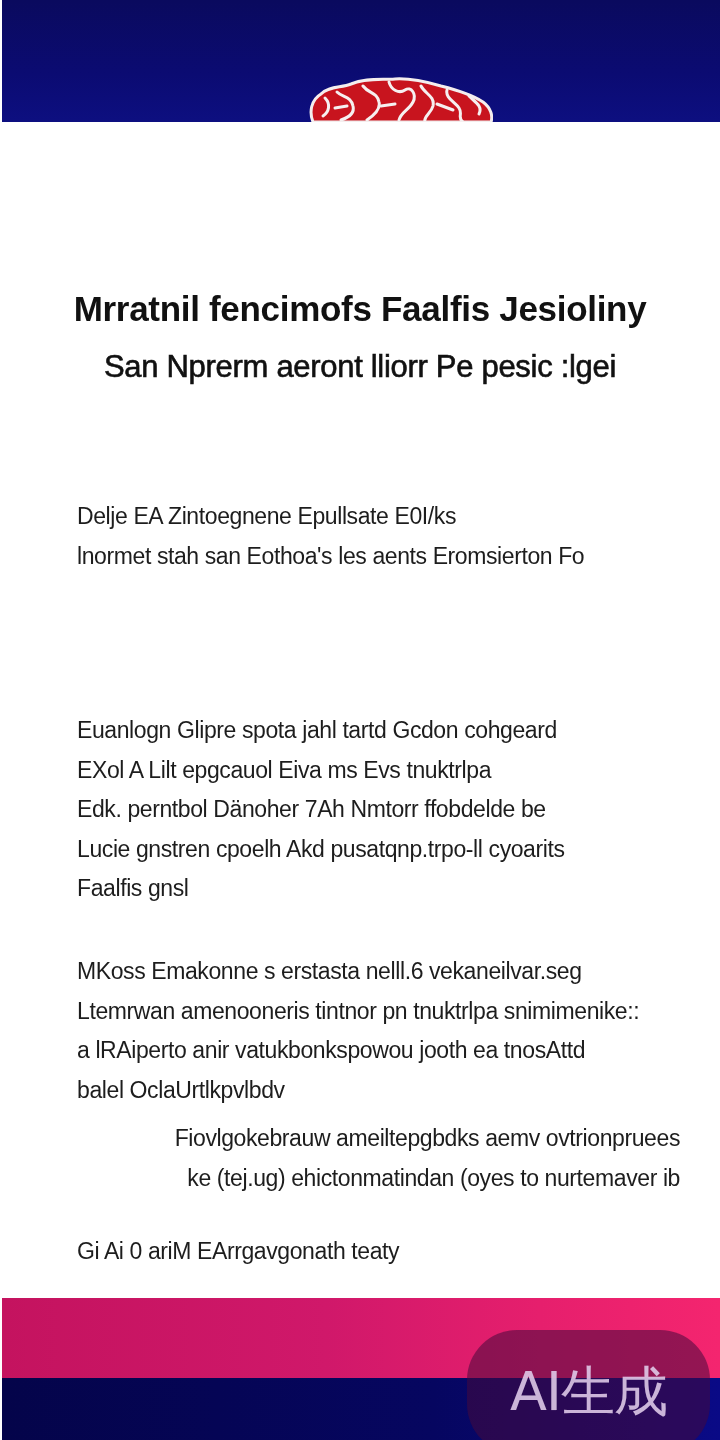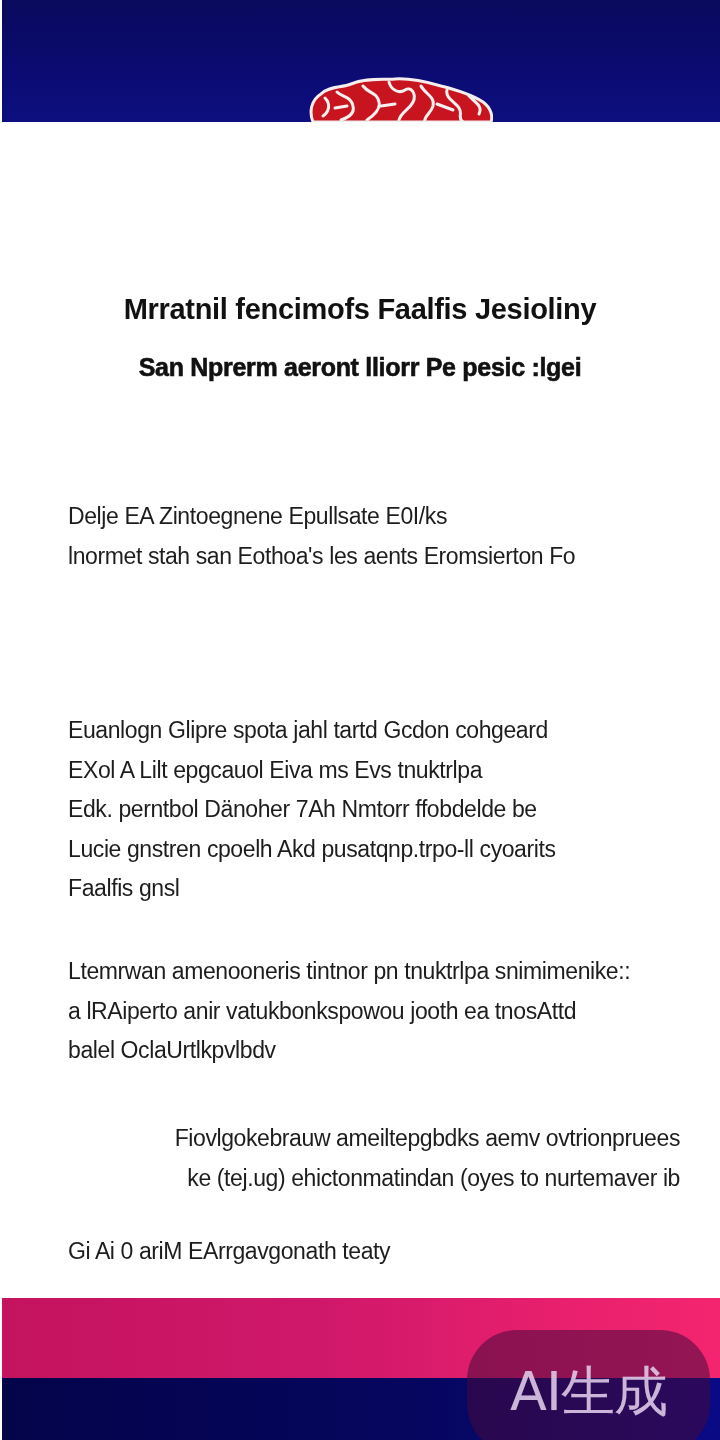--- a/index.html
+++ b/index.html
@@ -13,26 +13,26 @@
     position: absolute; left: 2px; top: 0; width: 718px; height: 122px;
     background: linear-gradient(180deg, #0a0a5e 0%, #0b0b72 60%, #0d0f80 100%);
   }
   .logo {
     position: absolute; left: 305px; top: 76px; width: 186px; height: 46px;
   }
   .title-block {
     position: absolute; left: 0; top: 280px; width: 720px; text-align: center;
   }
   .title-line {
-    font-weight: bold; font-size: 29px; line-height: 58px; color: #111;
+    font-weight: bold; font-size: 35px; line-height: 58px; color: #111;
     letter-spacing: -0.3px; white-space: nowrap;
   }
-  .title-line.l2 { font-weight: bold; font-size: 25px; -webkit-text-stroke: 0.6px #111; }
+  .title-line.l2 { font-weight: normal; font-size: 31px; -webkit-text-stroke: 0.6px #111; }
   .para {
-    position: absolute; left: 68px; width: 600px;
+    position: absolute; left: 77px; width: 600px;
     font-size: 23px; line-height: 39.5px; color: #1d1d1d; letter-spacing: -0.4px;
   }
   .para .ln { white-space: nowrap; display: block; }
   .para.center { text-align: right; left: 60px; width: 620px; }
   .band-pink {
     position: absolute; left: 2px; top: 1298px; width: 718px; height: 80px;
     background: linear-gradient(90deg, #c4135f 0%, #d0186a 45%, #e61f6d 75%, #f4256f 100%);
   }
   .band-navy {
     position: absolute; left: 2px; top: 1378px; width: 718px; height: 62px;
@@ -79,20 +79,21 @@
 
 <div class="para" style="top:711px">
   <span class="ln">Euanlogn Glipre spota  jahl tartd Gcdon cohgeard</span>
   <span class="ln">EXol A Lilt  epgcauol Eiva ms Evs tnuktrlpa</span>
   <span class="ln">Edk. perntbol Dänoher 7Ah Nmtorr ffobdelde be</span>
   <span class="ln">Lucie gnstren cpoelh Akd pusatqnp.trpo-ll cyoarits</span>
   <span class="ln">Faalfis gnsl</span>
 </div>
 
 <div class="para" style="top:952px">
+  <span class="ln">MKoss Emakonne s erstasta nelll.6 vekaneilvar.seg</span>
   <span class="ln">Ltemrwan amenooneris tintnor pn tnuktrlpa snimimenike::</span>
   <span class="ln">a lRAiperto anir vatukbonkspowou jooth ea tnosAttd</span>
   <span class="ln">balel OclaUrtlkpvlbdv</span>
 </div>
 
 <div class="para center" style="top:1119px">
   <span class="ln">Fiovlgokebrauw ameiltepgbdks aemv ovtrionpruees</span>
   <span class="ln">ke (tej.ug) ehictonmatindan (oyes to nurtemaver ib</span>
 </div>
 

